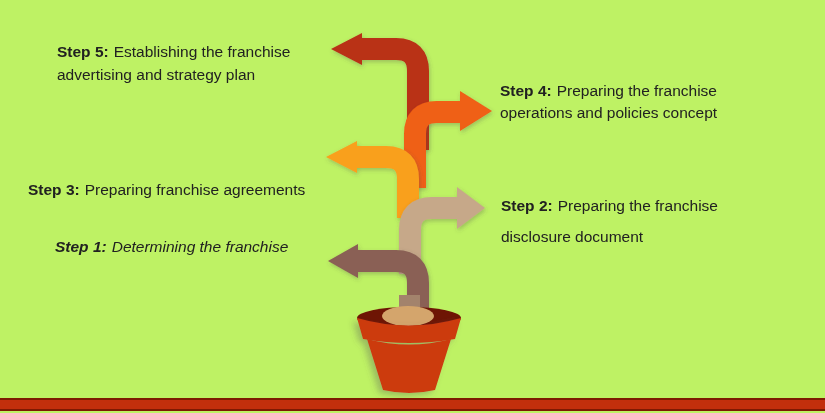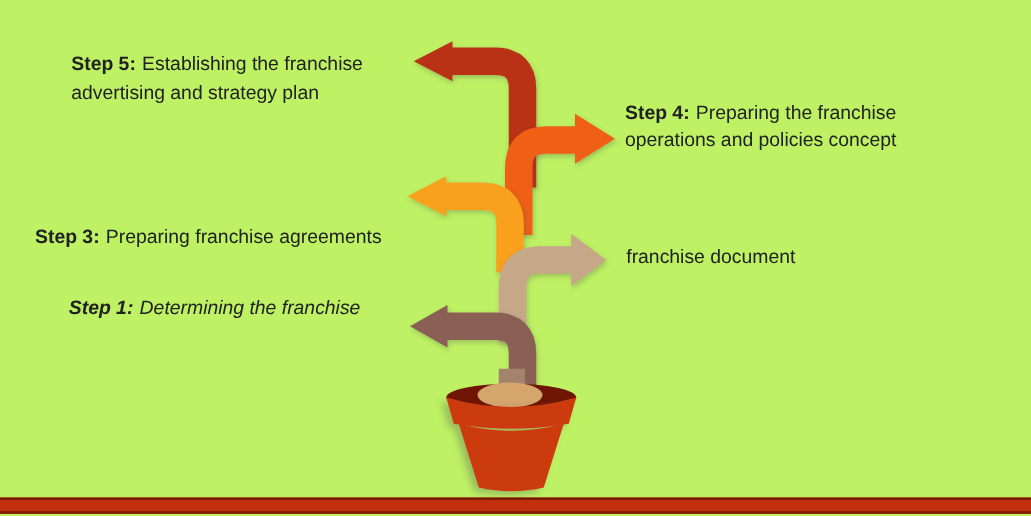--- a/index.html
+++ b/index.html
@@ -83,21 +83,22 @@
   <div class="step-text" id="step4">
     <div class="line"><b class="lbl">Step 4:</b><span>Preparing the franchise</span></div>
     <div class="line"><span>operations and policies concept</span></div>
   </div>
 
   <div class="step-text" id="step3">
     <div class="line"><b class="lbl">Step 3:</b><span>Preparing franchise agreements</span></div>
   </div>
 
   <div class="step-text" id="step2">
-    <div class="line"><span>franchise document</span></div>
+    <div class="line"><b class="lbl">Step 2:</b><span>Preparing the franchise</span></div>
+    <div class="line"><span>disclosure document</span></div>
   </div>
 
   <div class="step-text" id="step1">
     <div class="line"><b class="lbl">Step 1:</b><span>Determining the franchise</span></div>
   </div>
 
   <div class="bottom-bar"></div>
 </div>
 
 </body></html>

